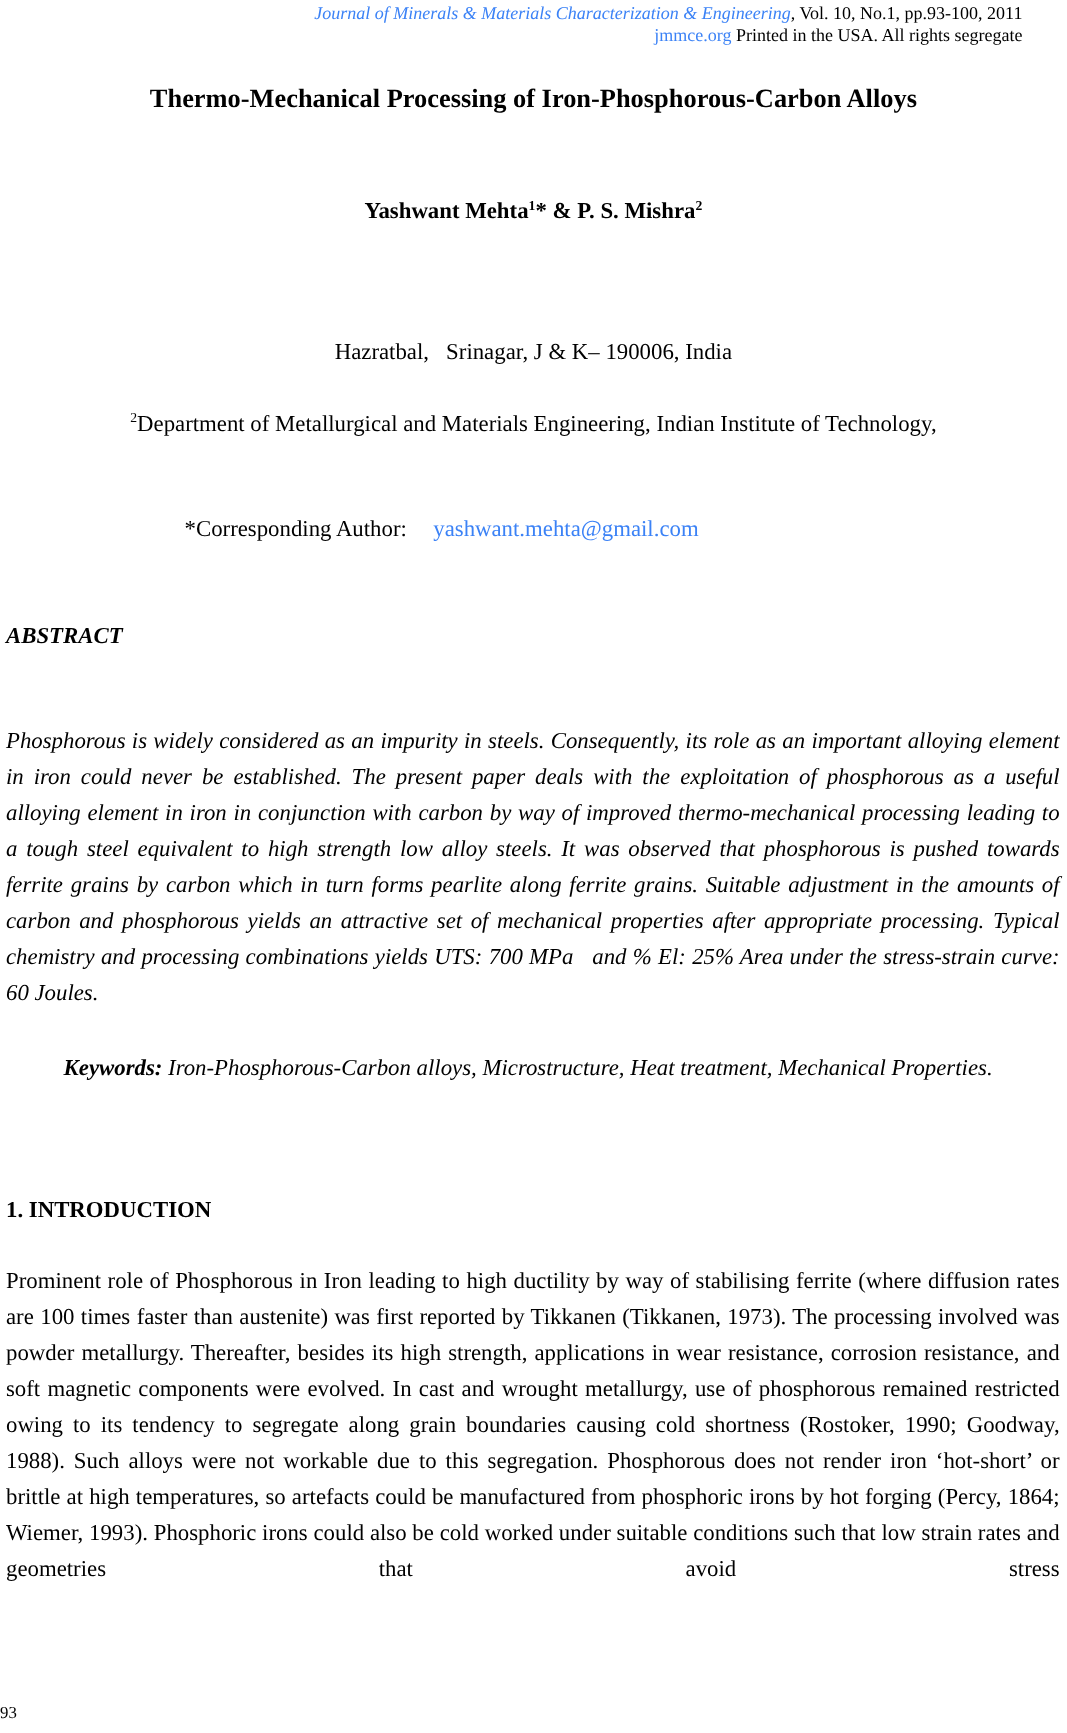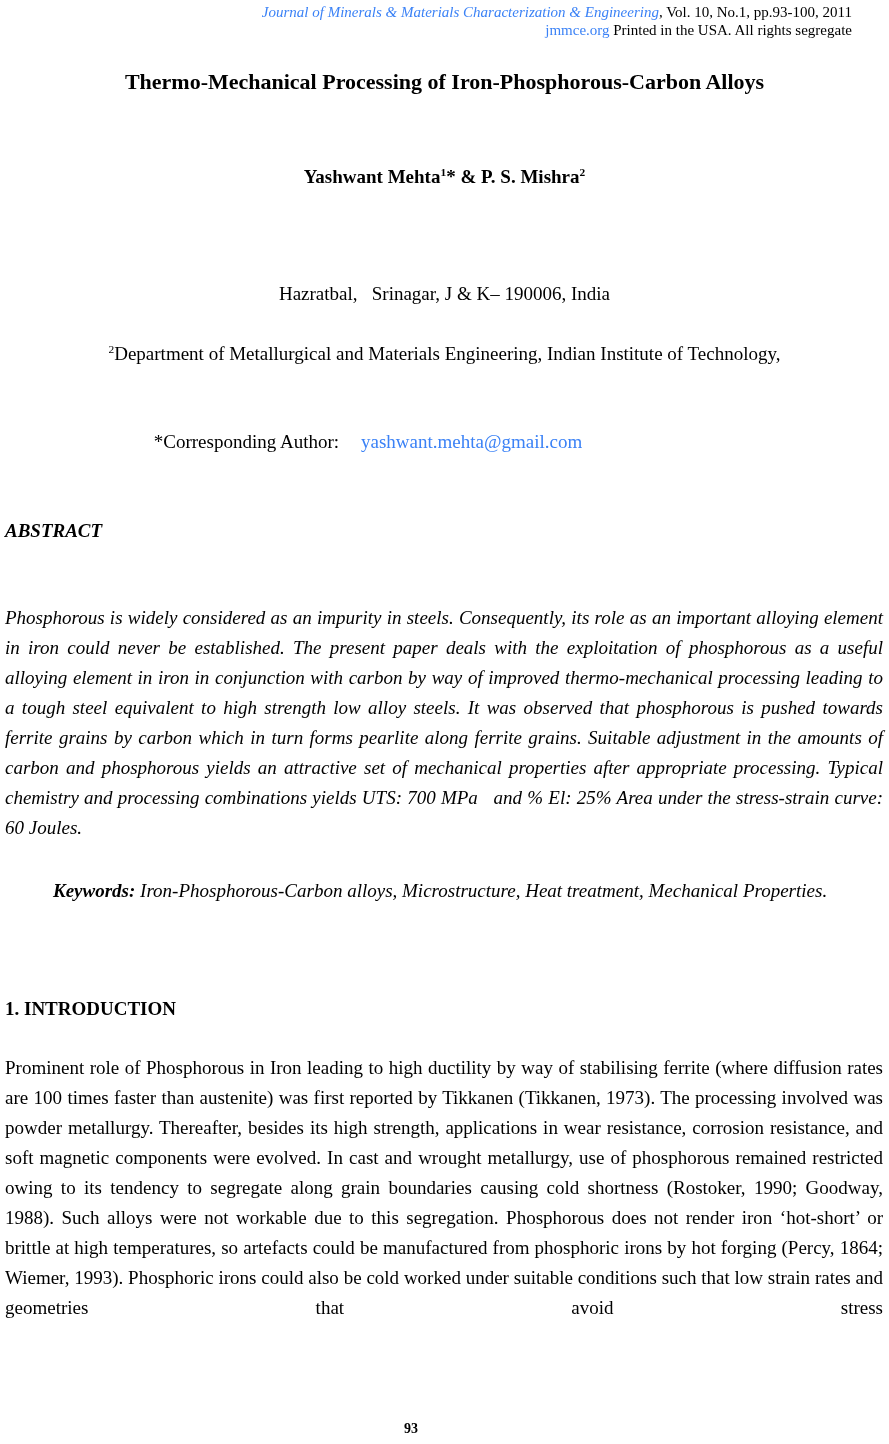--- a/index.html
+++ b/index.html
@@ -21,21 +21,21 @@
   .corr { top: 429px; left: 0; width: 736px; text-align: center; font-size: 19px; line-height: 26px; }
   .corr .gap { display: inline-block; width: 22px; }
   .h-abstract { top: 518px; left: 5px; font-size: 19px; font-style: italic; font-weight: bold; line-height: 26px; }
   .para { left: 5px; width: 878px; font-size: 19px; line-height: 30px; text-align: justify; text-align-last: left; }
   .abstract-body { top: 568px; font-style: italic; margin-top: 35px; }
   .keywords { top: 876px; font-style: italic; margin-left: 48px; }
   .keywords b { font-weight: bold; }
   .h-intro { top: 996px; left: 5px; font-size: 19px; font-weight: bold; line-height: 26px; }
   .intro-body { top: 1053px; }
   .intro-body.last-justify { text-align-last: justify; }
-  .page-num { top: 1420px; left: 0; width: 822px; text-align: center; font-size: 14px; line-height: 18px; font-weight: bold; }
+  .page-num { top: 1420px; left: 0; width: 822px; font-size: 14px; line-height: 18px; }
 </style>
 </head>
 <body>
 
 <div class="abs header-line1">
   <a class="link journal">Journal of Minerals &amp; Materials Characterization &amp; Engineering</a><span>, Vol. 10, No.1, pp.93-100, 2011</span>
 </div>
 <div class="abs header-line2">
   <a class="link">jmmce.org </a><span> Printed in the USA. All rights segregate</span>
 </div>

